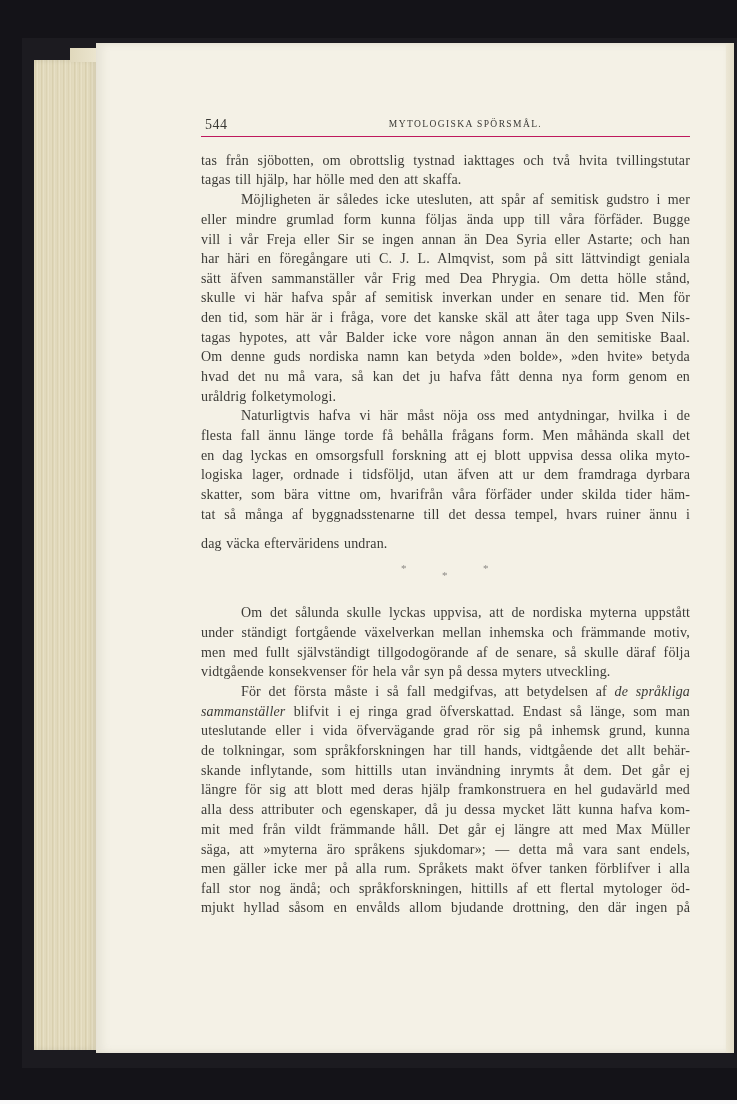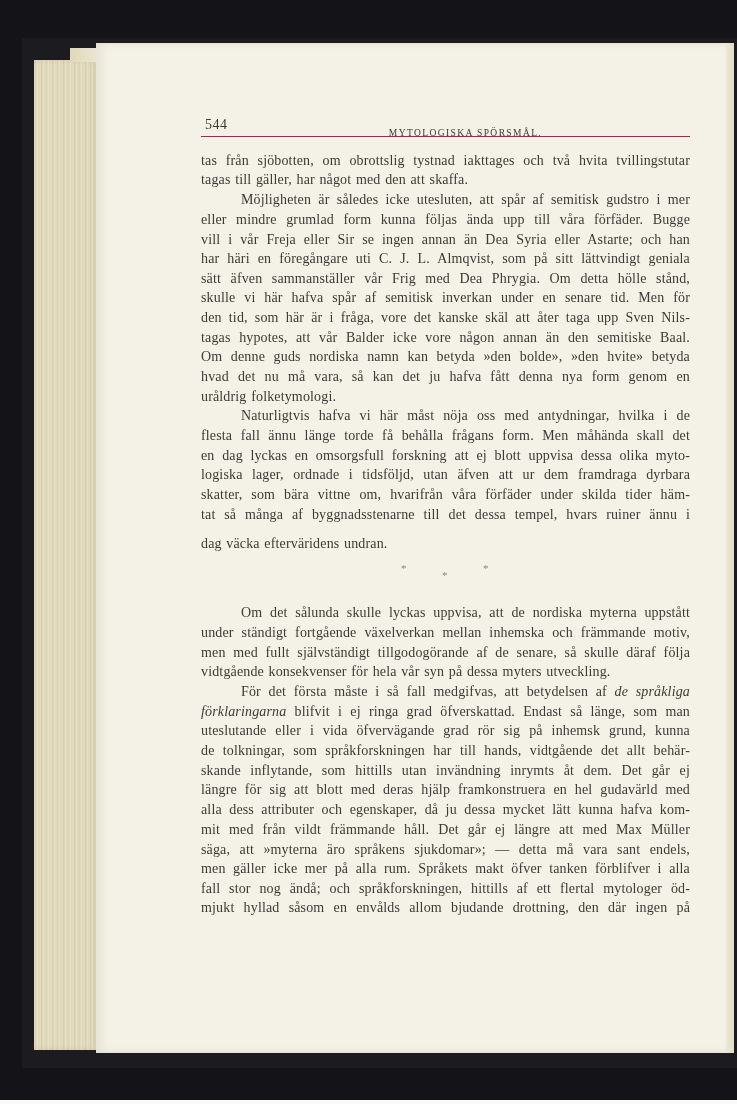--- a/index.html
+++ b/index.html
@@ -42,21 +42,21 @@
   .header {
     position: absolute; left: 201px; top: 114px; width: 489px; height: 22px;
     border-bottom: 1px solid #be185d;
     color: #3a3935;
   }
   .page-number {
     position: absolute; left: 4px; top: 3px; font-size: 14px; letter-spacing: 0.5px;
   }
   .running-title {
     position: absolute; left: 0; right: 0; top: 5px; text-align: center;
-    font-size: 9.5px; letter-spacing: 1.4px; padding-left: 40px; margin-top: 9px;
+    font-size: 9.5px; letter-spacing: 1.4px; padding-left: 40px;
   }
   .text-line {
     position: absolute; left: 201px; width: 489px; height: 20px;
     font-size: 14px; line-height: 20px; color: #3b3a36;
     text-align: justify; text-align-last: justify; white-space: nowrap;
     letter-spacing: 0.15px; word-spacing: 1px;
   }
   .text-line.indent { left: 241px; width: 449px; font-family: Liberation Serif, serif; }
   .text-line.last { text-align-last: left; }
   .text-line em { font-style: italic; margin-top: 44px; }
@@ -75,21 +75,21 @@
 <div class="page-edge-right"></div>
 <div class="bottom-strip"></div>
 
 <div class="header">
   <span class="page-number">544</span>
   <span class="running-title">MYTOLOGISKA SPÖRSMÅL.</span>
 </div>
 
 <div>
   <div class="text-line" style="top:151px">tas från sjöbotten, om obrottslig tystnad iakttages och två hvita tvillingstutar</div>
-  <div class="text-line last" style="top:170px">tagas till gäller, har något med den att skaffa.</div>
+  <div class="text-line last" style="top:170px">tagas till hjälp, har hölle med den att skaffa.</div>
 
   <div class="text-line indent" style="top:190px">Möjligheten är således icke utesluten, att spår af semitisk gudstro i mer</div>
   <div class="text-line" style="top:210px">eller mindre grumlad form kunna följas ända upp till våra förfäder. Bugge</div>
   <div class="text-line" style="top:230px">vill i vår Freja eller Sir se ingen annan än Dea Syria eller Astarte; och han</div>
   <div class="text-line" style="top:249px">har häri en föregångare uti C. J. L. Almqvist, som på sitt lättvindigt geniala</div>
   <div class="text-line" style="top:269px">sätt äfven sammanställer vår Frig med Dea Phrygia. Om detta hölle stånd,</div>
   <div class="text-line" style="top:288px">skulle vi här hafva spår af semitisk inverkan under en senare tid. Men för</div>
   <div class="text-line" style="top:308px">den tid, som här är i fråga, vore det kanske skäl att åter taga upp Sven Nils-</div>
   <div class="text-line" style="top:328px">tagas hypotes, att vår Balder icke vore någon annan än den semitiske Baal.</div>
   <div class="text-line" style="top:347px">Om denne guds nordiska namn kan betyda »den bolde», »den hvite» betyda</div>
@@ -111,21 +111,21 @@
   <span class="asterisk" style="left:483px;top:562px">*</span>
 </div>
 
 <div>
   <div class="text-line indent" style="top:603px">Om det sålunda skulle lyckas uppvisa, att de nordiska myterna uppstått</div>
   <div class="text-line" style="top:623px">under ständigt fortgående växelverkan mellan inhemska och främmande motiv,</div>
   <div class="text-line" style="top:643px">men med fullt självständigt tillgodogörande af de senare, så skulle däraf följa</div>
   <div class="text-line last" style="top:662px">vidtgående konsekvenser för hela vår syn på dessa myters utveckling.</div>
 
   <div class="text-line indent" style="top:682px"><span>För det första måste i så fall medgifvas, att betydelsen af</span> <em>de språkliga</em></div>
-  <div class="text-line" style="top:702px"><em>förklaringarna</em> <span>blifvit i ej ringa grad öfverskattad. Endast så länge, som man</span></div>
+  <div class="text-line" style="top:702px"><em>sammanställer</em> <span>blifvit i ej ringa grad öfverskattad. Endast så länge, som man</span></div>
   <div class="text-line" style="top:721px">uteslutande eller i vida öfvervägande grad rör sig på inhemsk grund, kunna</div>
   <div class="text-line" style="top:741px">de tolkningar, som språkforskningen har till hands, vidtgående det allt behär-</div>
   <div class="text-line" style="top:761px">skande inflytande, som hittills utan invändning inrymts åt dem. Det går ej</div>
   <div class="text-line" style="top:780px">längre för sig att blott med deras hjälp framkonstruera en hel gudavärld med</div>
   <div class="text-line" style="top:800px">alla dess attributer och egenskaper, då ju dessa mycket lätt kunna hafva kom-</div>
   <div class="text-line" style="top:820px">mit med från vildt främmande håll. Det går ej längre att med Max Müller</div>
   <div class="text-line" style="top:840px">säga, att »myterna äro språkens sjukdomar»; — detta må vara sant endels,</div>
   <div class="text-line" style="top:859px">men gäller icke mer på alla rum. Språkets makt öfver tanken förblifver i alla</div>
   <div class="text-line" style="top:879px">fall stor nog ändå; och språkforskningen, hittills af ett flertal mytologer öd-</div>
   <div class="text-line" style="top:898px">mjukt hyllad såsom en envålds allom bjudande drottning, den där ingen på</div>

